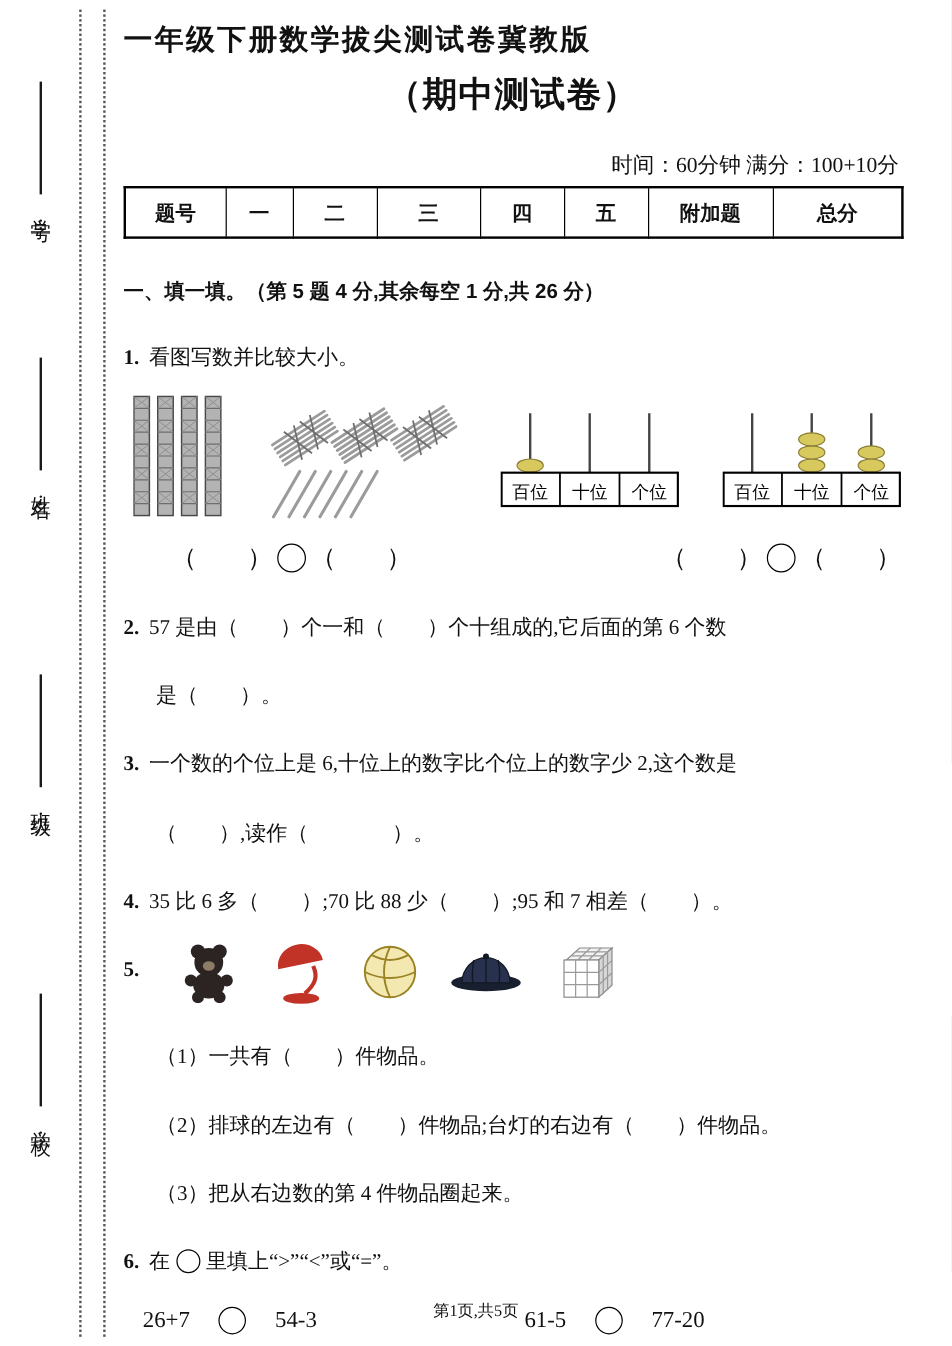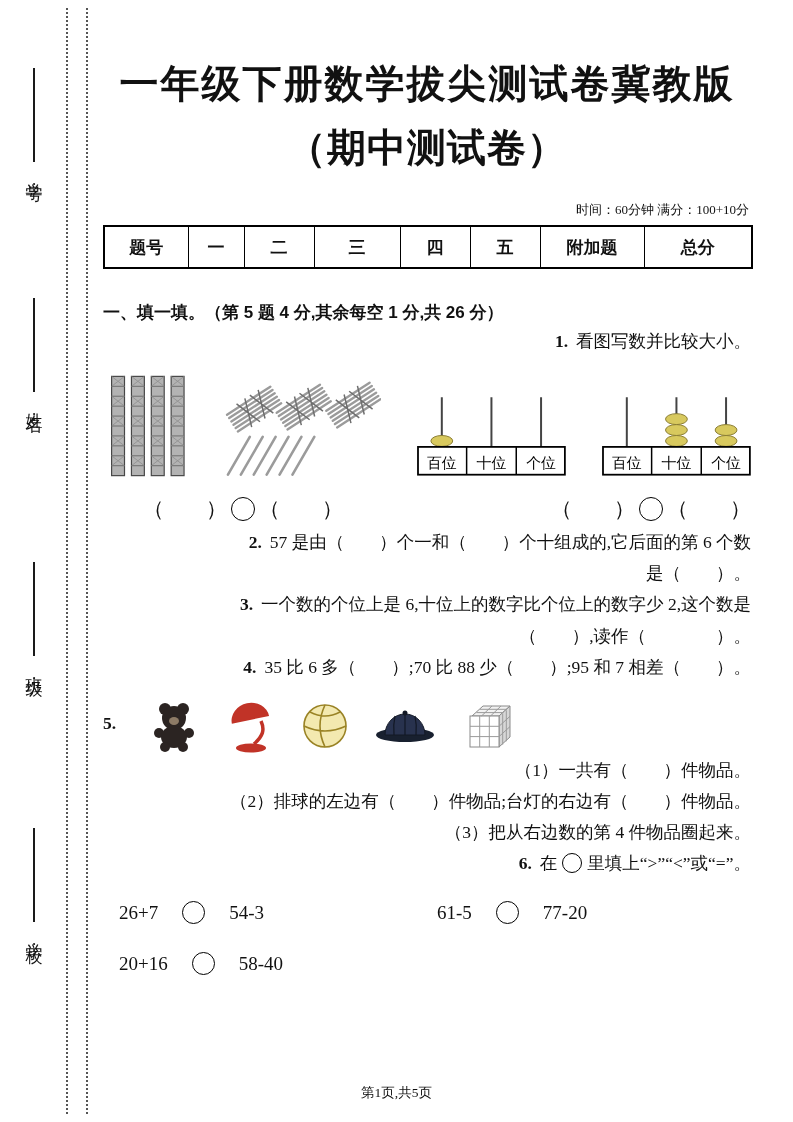--- a/index.html
+++ b/index.html
@@ -27,28 +27,28 @@
   }
   .mg1 { top: 68px; } .mg2 { top: 298px; } .mg3 { top: 562px; } .mg4 { top: 828px; }
   .blank-vline { width: 1.5px; height: 94px; background: #1a1a1a; }
   .vtext {
     writing-mode: vertical-rl; text-orientation: upright;
     font-size: 17px; letter-spacing: 3px; color: #111;
   }
   
   .content { position: absolute; left: 103px; right: 42px; top: 0; }
   .paper-title {
-    margin-top: 57px; text-align: center;
-    font-size: 39px; font-weight: 700; letter-spacing: 2px;
+    margin-top: 17px; text-align: left;
+    font-size: 24px; font-weight: 700; letter-spacing: 2px;
   }
   .paper-subtitle {
     margin-top: 10px; text-align: center;
-    font-size: 39px; font-weight: 700; letter-spacing: 1px;
-  }
-  .meta { margin-top: 26px; text-align: right; font-size: 13px; padding-right: 2px; }
+    font-size: 29px; font-weight: 700; letter-spacing: 1px;
+  }
+  .meta { margin-top: 26px; text-align: right; font-size: 18px; padding-right: 2px; }
   
   .score-table {
     width: 100%; margin-top: 6px;
     border-collapse: collapse; border: 2.5px solid #000;
     table-layout: fixed;
   }
   .score-table td {
     border: 1.6px solid #000; height: 42px; text-align: center;
     font-size: 17px;
   }
@@ -56,26 +56,26 @@
     font-family: Liberation Sans, sans-serif;
     font-weight: 700; font-size: 17px;
   }
   
   .section-heading {
     margin-top: 32px;
     font-family: "Liberation Sans", "DejaVu Sans", sans-serif;
     font-weight: 700; font-size: 17px;
   }
   
-  .q-line { margin-top: 4px; font-size: 17.5px; line-height: 1.55; text-align: right; }
+  .q-line { margin-top: 30px; font-size: 17.5px; line-height: 1.55; }
   .q-cont { padding-left: 27px; }
   .qnum { font-weight: 700; margin-right: 8px; }
   
   .q1-figures {
-    display: flex; align-items: flex-end; gap: 36px;
+    display: flex; align-items: center; gap: 36px;
     margin: 16px 0 0 8px;
   }
   .q1-answers { display: flex; align-items: center; margin: 16px 0 6px 40px; font-size: 21px; }
   .ans-group { display: flex; align-items: center; gap: 4px; }
   .ans-gap { width: 218px; }
   .big-circle {
     display: inline-block; width: 24px; height: 24px;
     border: 1.6px solid #000; border-radius: 50%;
   }
   

